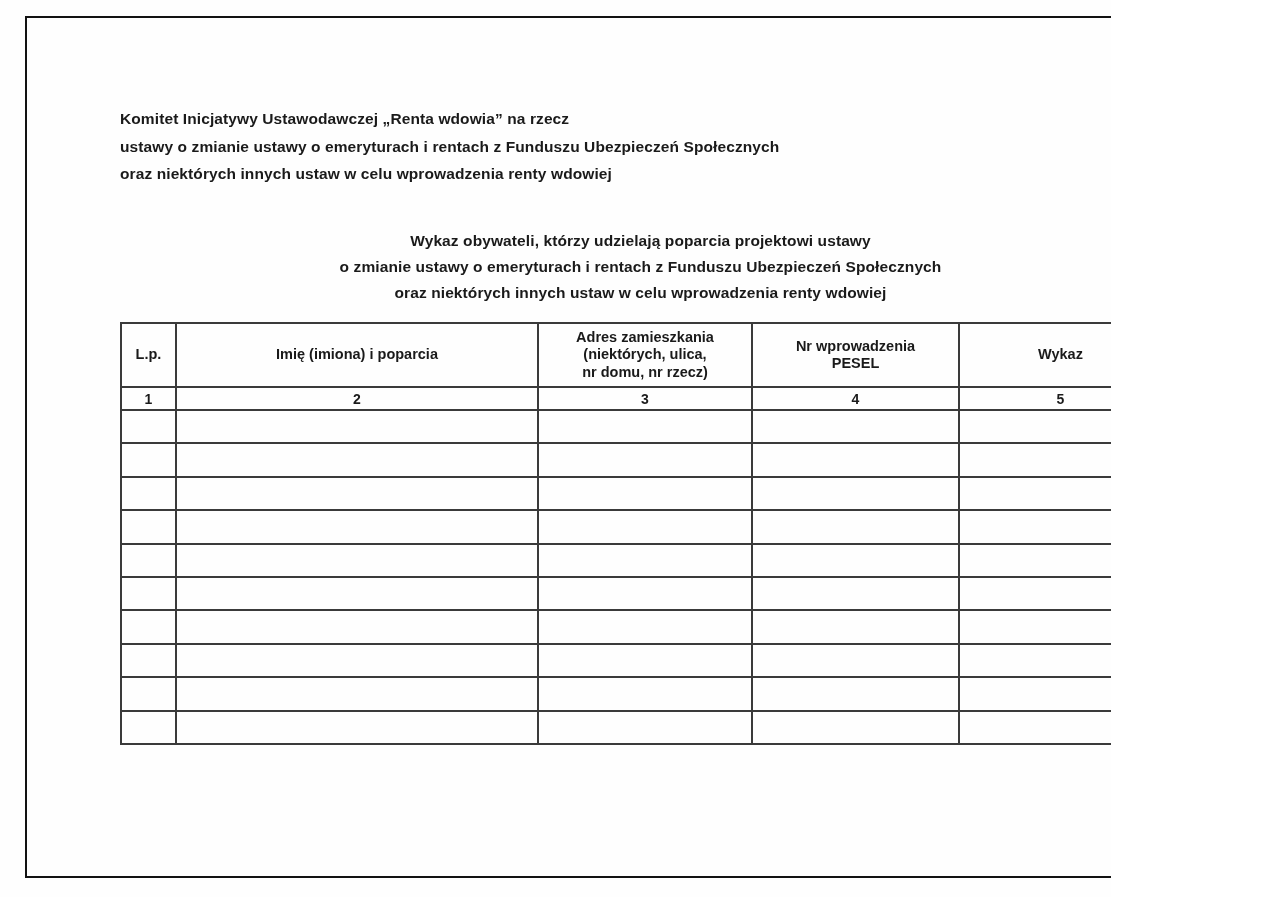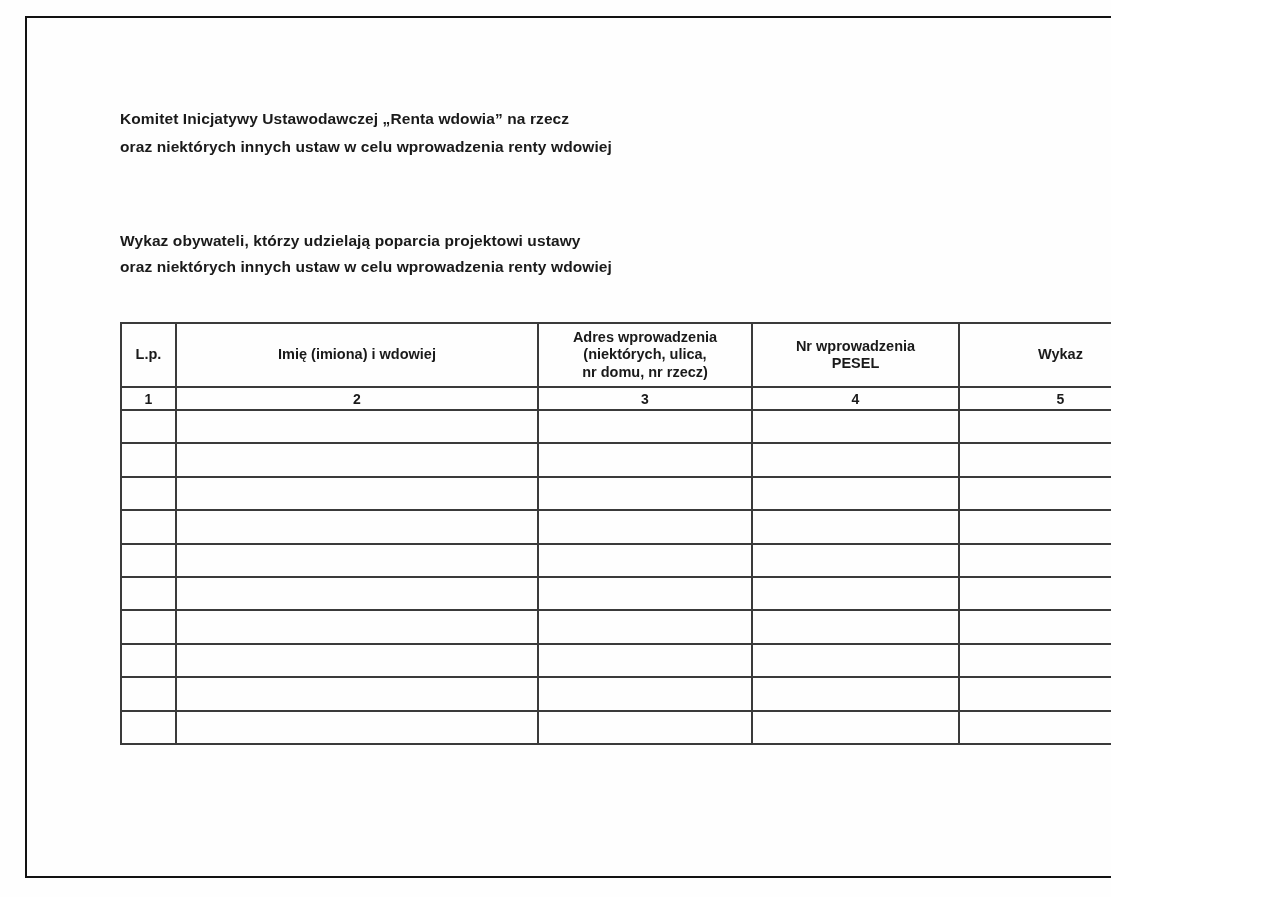--- a/index.html
+++ b/index.html
@@ -31,20 +31,21 @@
     font-size:15.5px;
     font-weight:bold;
     line-height:27.5px;
     letter-spacing:0.1px;
     white-space:nowrap;
   }
   .doc-title{
     position:absolute;
     left:120px;top:228px;
     width:1041px;
+    text-align:center;
     font-size:15.5px;
     font-weight:bold;
     line-height:26px;
     letter-spacing:0.1px;
   }
   table.support-table{
     position:absolute;
     left:120px;top:322px;
     width:1041px;
     border-collapse:collapse;
@@ -70,46 +71,48 @@
 </style>
 </head>
 <body>
 
 <div class="page">
 
   <div class="page-border"></div>
 
   <div class="committee">
     <div>Komitet Inicjatywy Ustawodawczej „Renta wdowia” na rzecz</div>
+    <div>ustawy o zmianie ustawy o emeryturach i rentach z Funduszu Ubezpieczeń Społecznych</div>
     <div>oraz niektórych innych ustaw w celu wprowadzenia renty wdowiej</div>
   </div>
 
   <div class="doc-title">
     <div>Wykaz obywateli, którzy udzielają poparcia projektowi ustawy</div>
+    <div>o zmianie ustawy o emeryturach i rentach z Funduszu Ubezpieczeń Społecznych</div>
     <div>oraz niektórych innych ustaw w celu wprowadzenia renty wdowiej</div>
   </div>
 
   <table class="support-table">
     <colgroup>
       <col style="width:55px">
       <col style="width:362px">
       <col style="width:214px">
       <col style="width:207px">
       <col style="width:203px">
     </colgroup>
     <thead>
       <tr class="header-row">
         <th>
           <span class="hline">L.p.</span>
         </th>
         <th>
-          <span class="hline">Imię (imiona) i wdowiej</span>
-        </th>
-        <th>
-          <span class="hline">Adres wprowadzenia</span>
+          <span class="hline">Imię (imiona) i poparcia</span>
+        </th>
+        <th>
+          <span class="hline">Adres zamieszkania</span>
           <span class="hline">(niektórych, ulica,</span>
           <span class="hline">nr domu, nr rzecz)</span>
         </th>
         <th>
           <span class="hline">Nr wprowadzenia</span>
           <span class="hline">PESEL</span>
         </th>
         <th>
           <span class="hline">Wykaz</span>
         </th>

